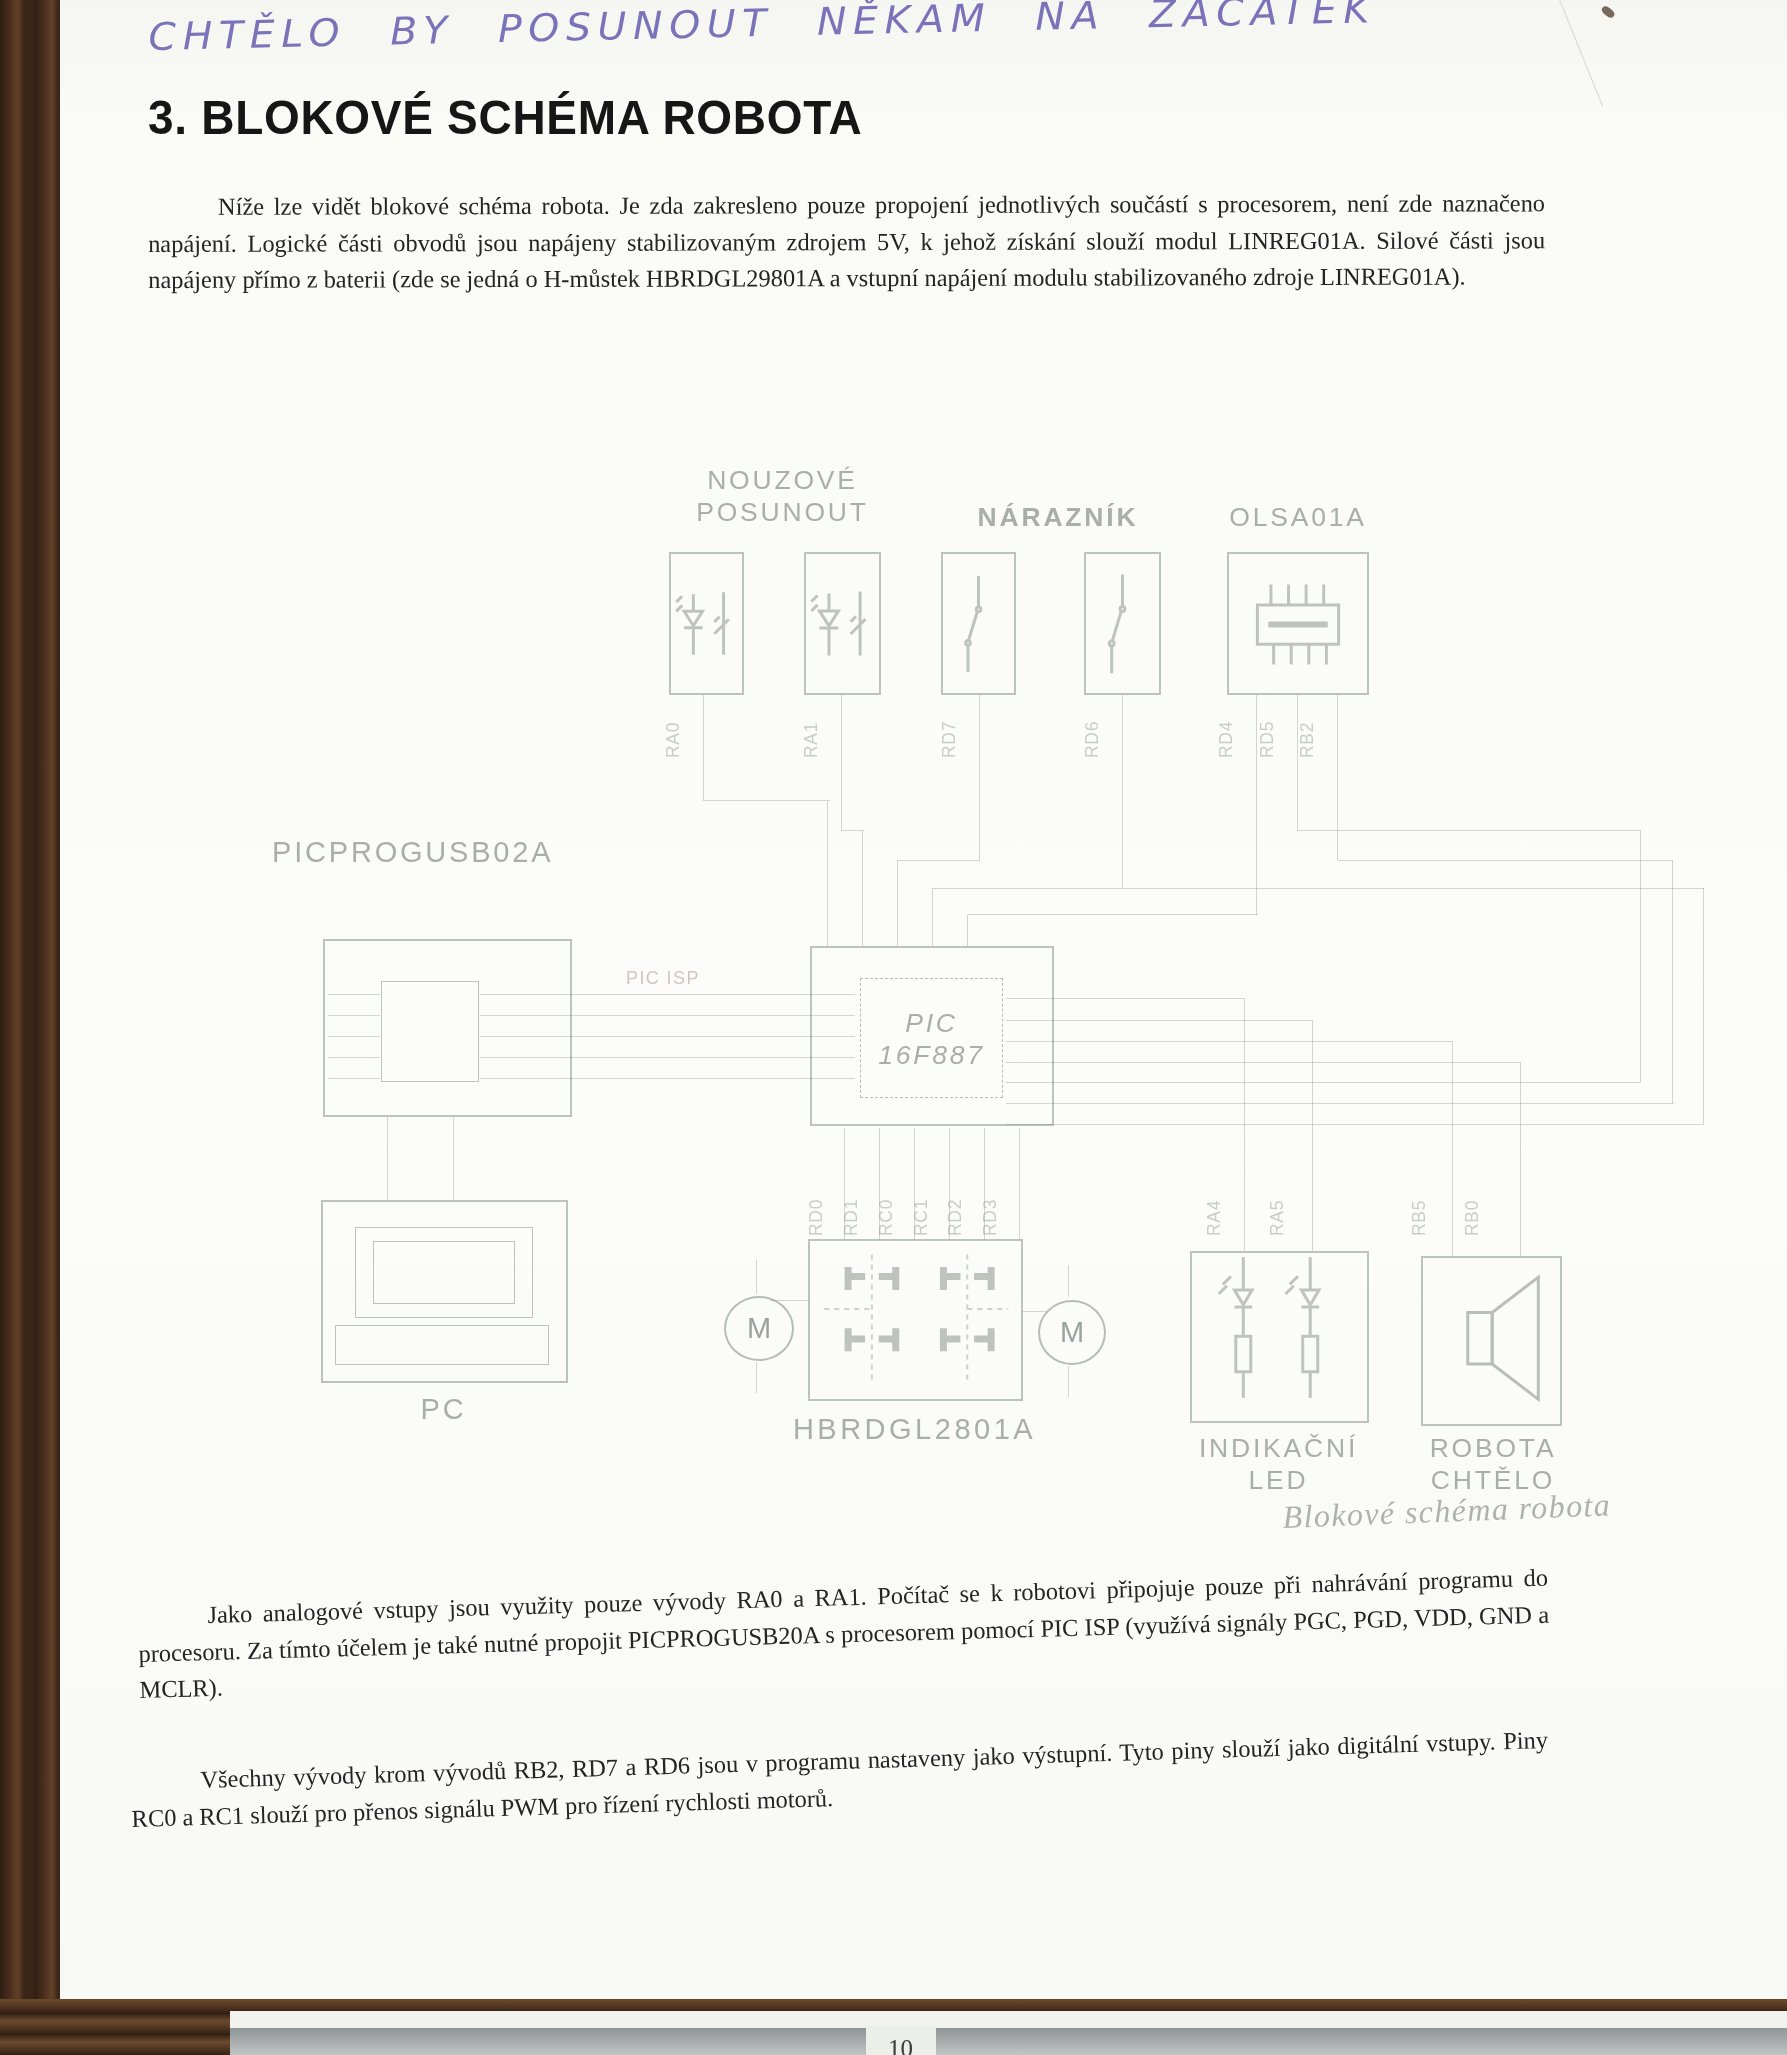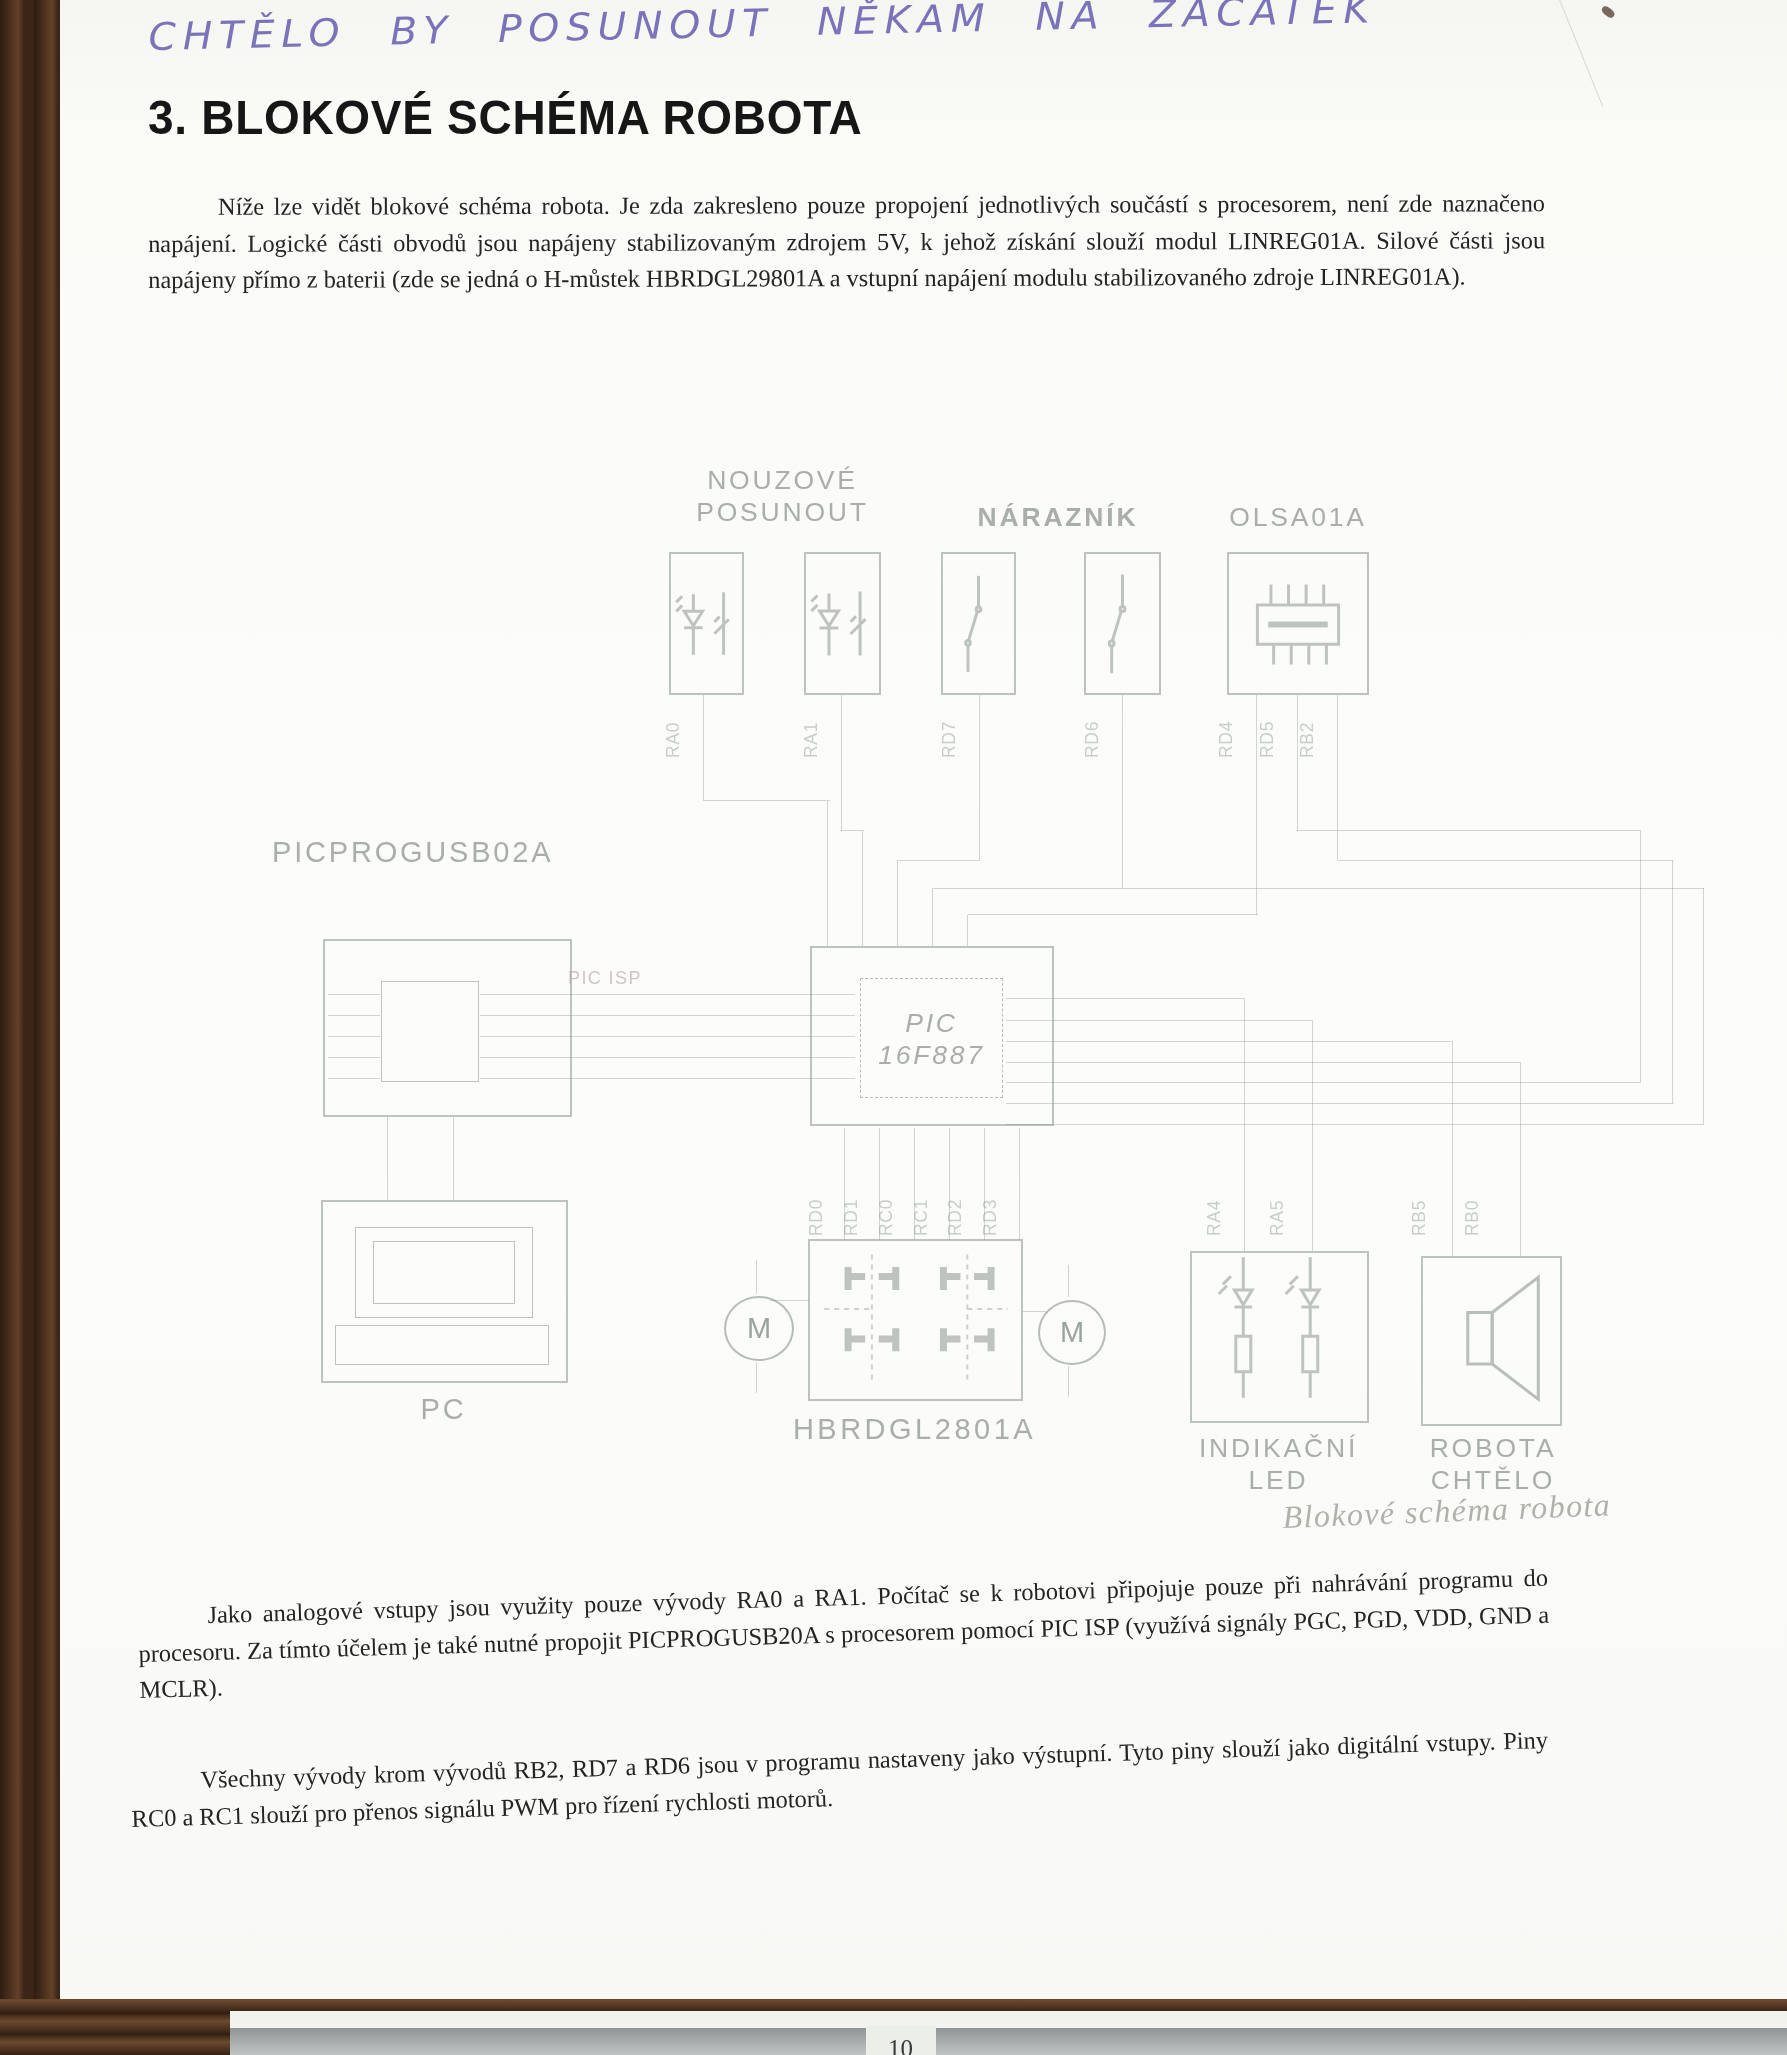--- a/index.html
+++ b/index.html
@@ -199,21 +199,21 @@
     <span class="pin" style="left:822px;top:737px;">RA1</span>
     <span class="pin" style="left:960px;top:737px;">RD7</span>
     <span class="pin" style="left:1103px;top:737px;">RD6</span>
     <span class="pin" style="left:1237px;top:737px;">RD4</span>
     <span class="pin" style="left:1278px;top:737px;">RD5</span>
     <span class="pin" style="left:1318px;top:737px;">RB2</span>
 
     <div class="dlab big" style="left:272px;top:835px;width:321px;text-align:left;">PICPROGUSB02A</div>
     <div class="dbox" style="left:323px;top:939px;width:249px;height:178px;"></div>
     <div class="dbox" style="left:381px;top:981px;width:98px;height:101px;border-width:1.4px;"></div>
-    <div class="dlab" style="left:568px;top:968px;width:140px;font-size:18px;color:#b3a39c;opacity:.6;letter-spacing:1.4px;text-align:left;">PIC ISP</div>
+    <div class="dlab" style="left:626px;top:968px;width:140px;font-size:18px;color:#b3a39c;opacity:.6;letter-spacing:1.4px;text-align:left;">PIC ISP</div>
 
     <div class="dbox" style="left:810px;top:946px;width:244px;height:180px;"></div>
     <div class="dashbox" style="left:860px;top:978px;width:143px;height:120px;"></div>
     <div class="dlab" style="left:860px;top:1007px;width:143px;font-style:italic;">
       <div>PIC</div>
       <div>16F887</div>
     </div>
 
     <div class="dbox" style="left:321px;top:1200px;width:247px;height:183px;"></div>
     <div class="dbox" style="left:355px;top:1227px;width:178px;height:91px;border-width:1.4px;"></div>

